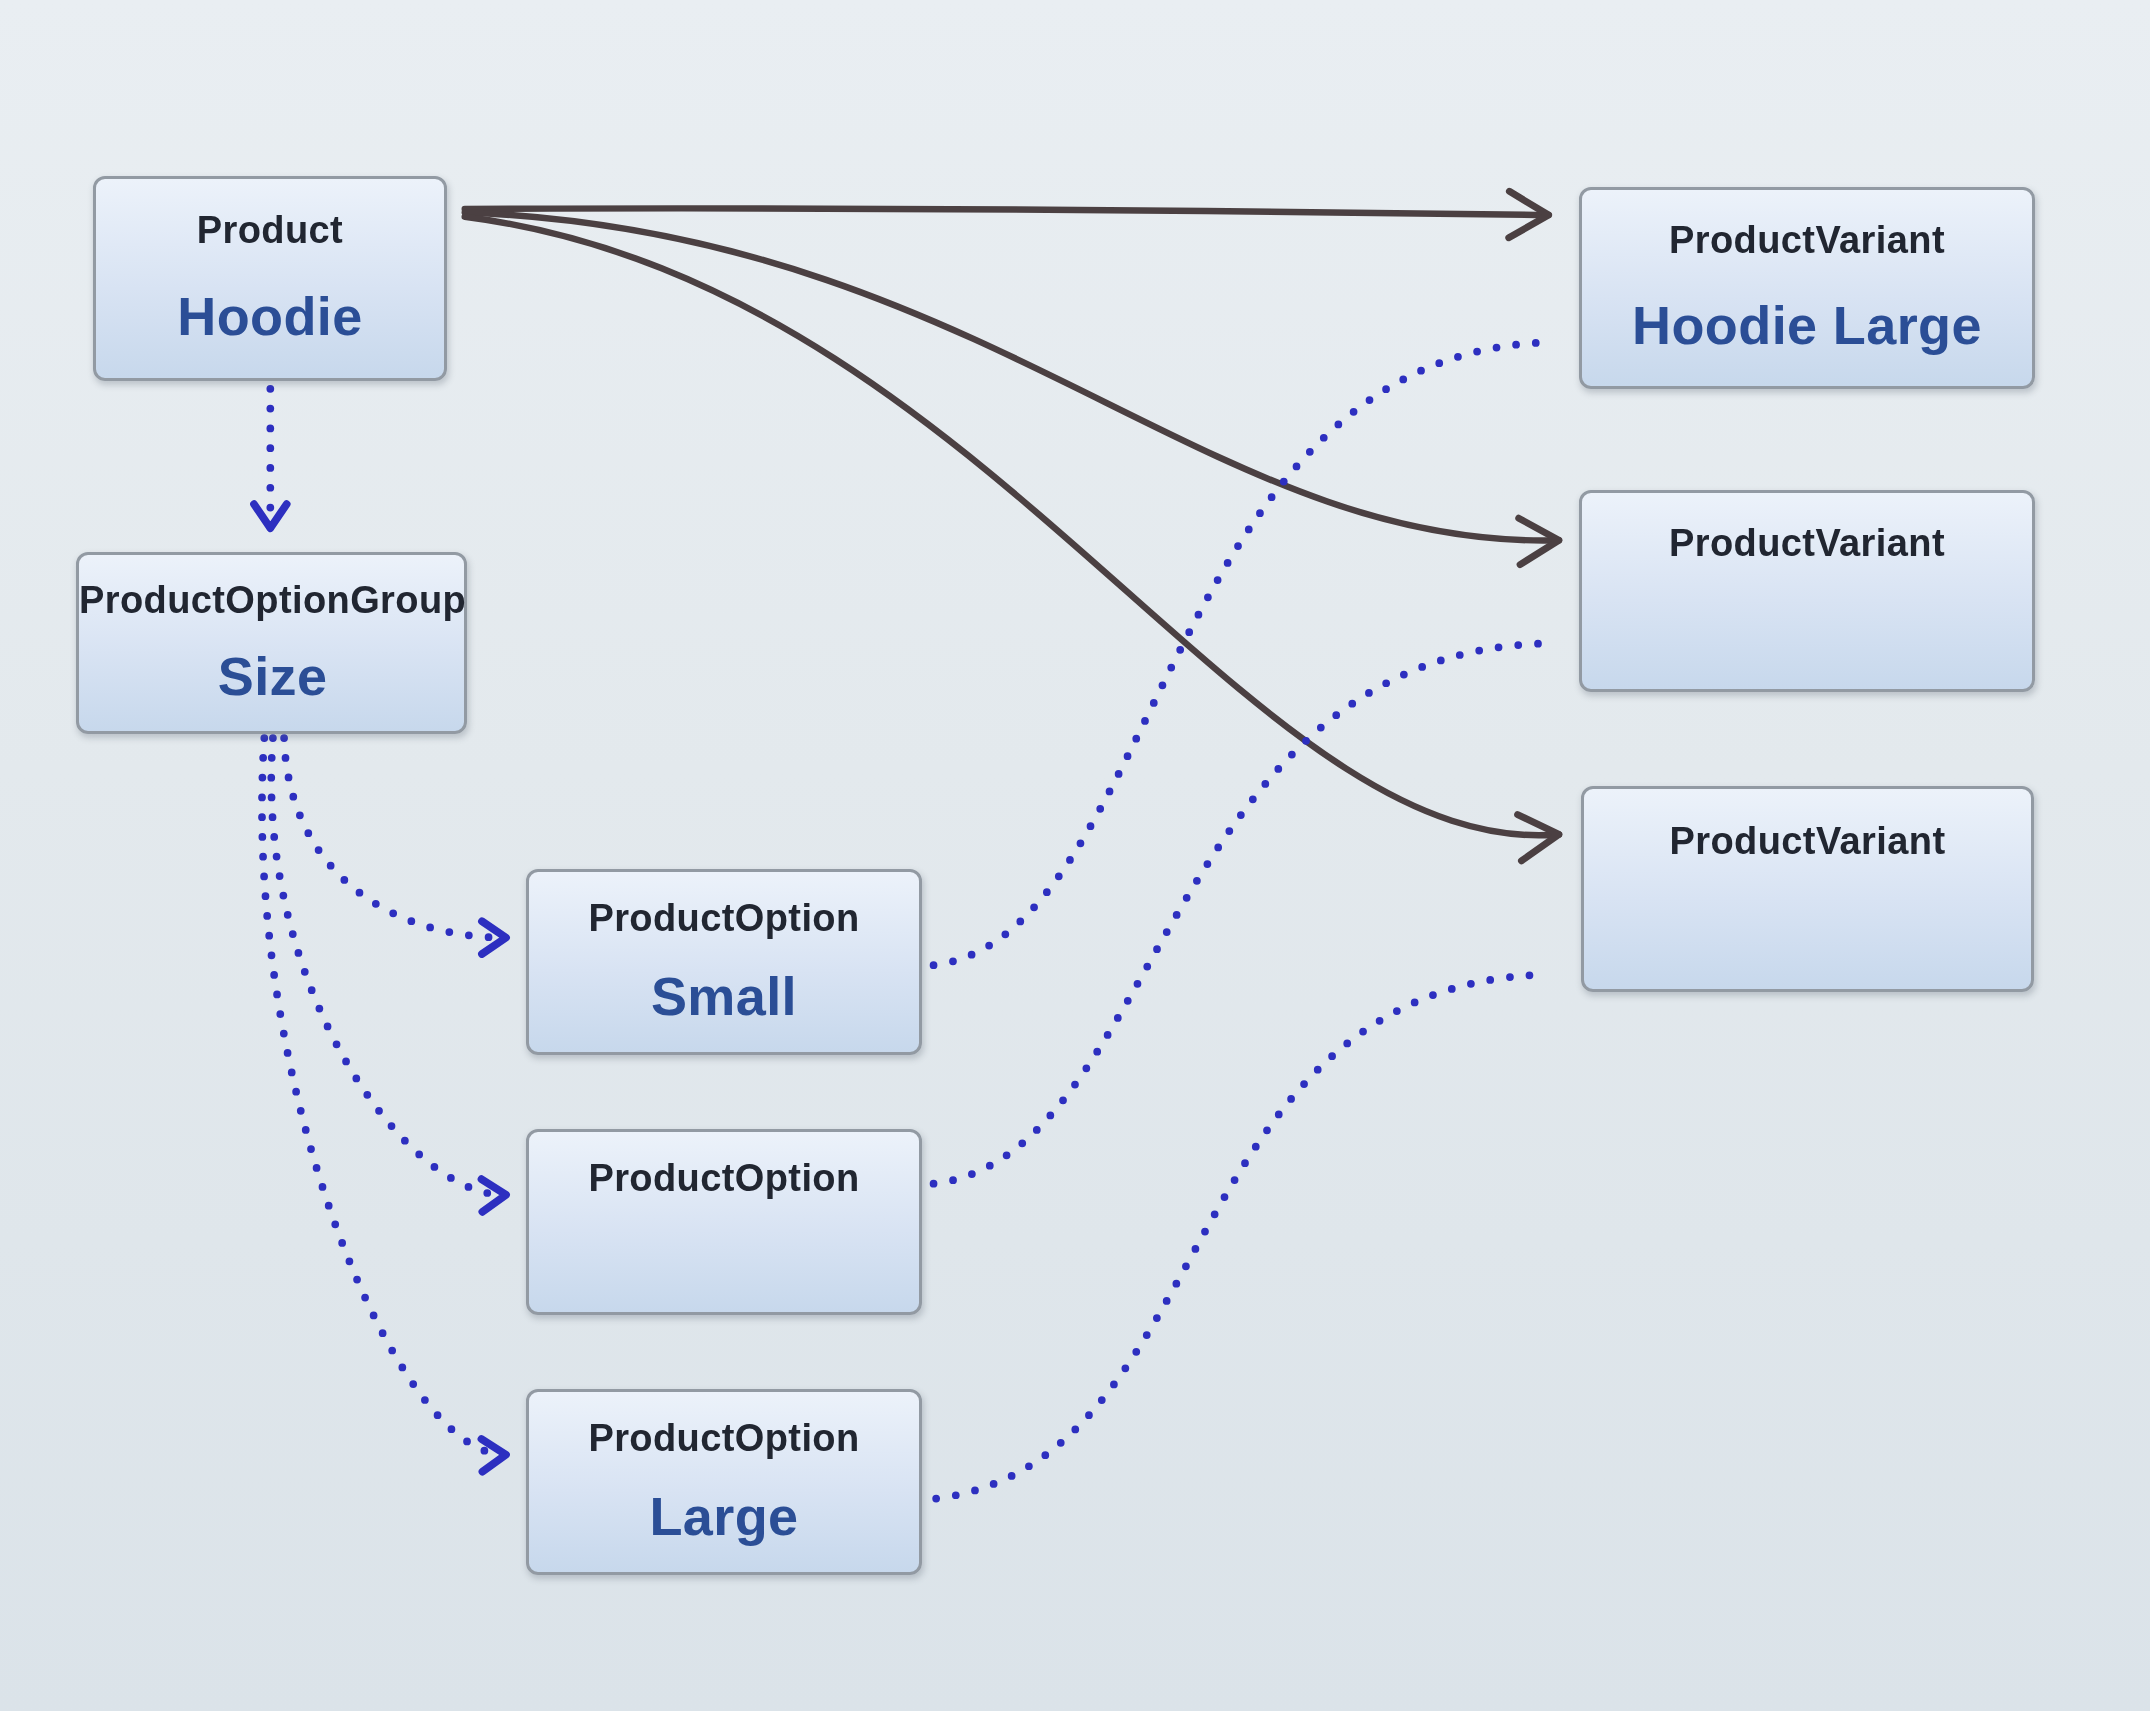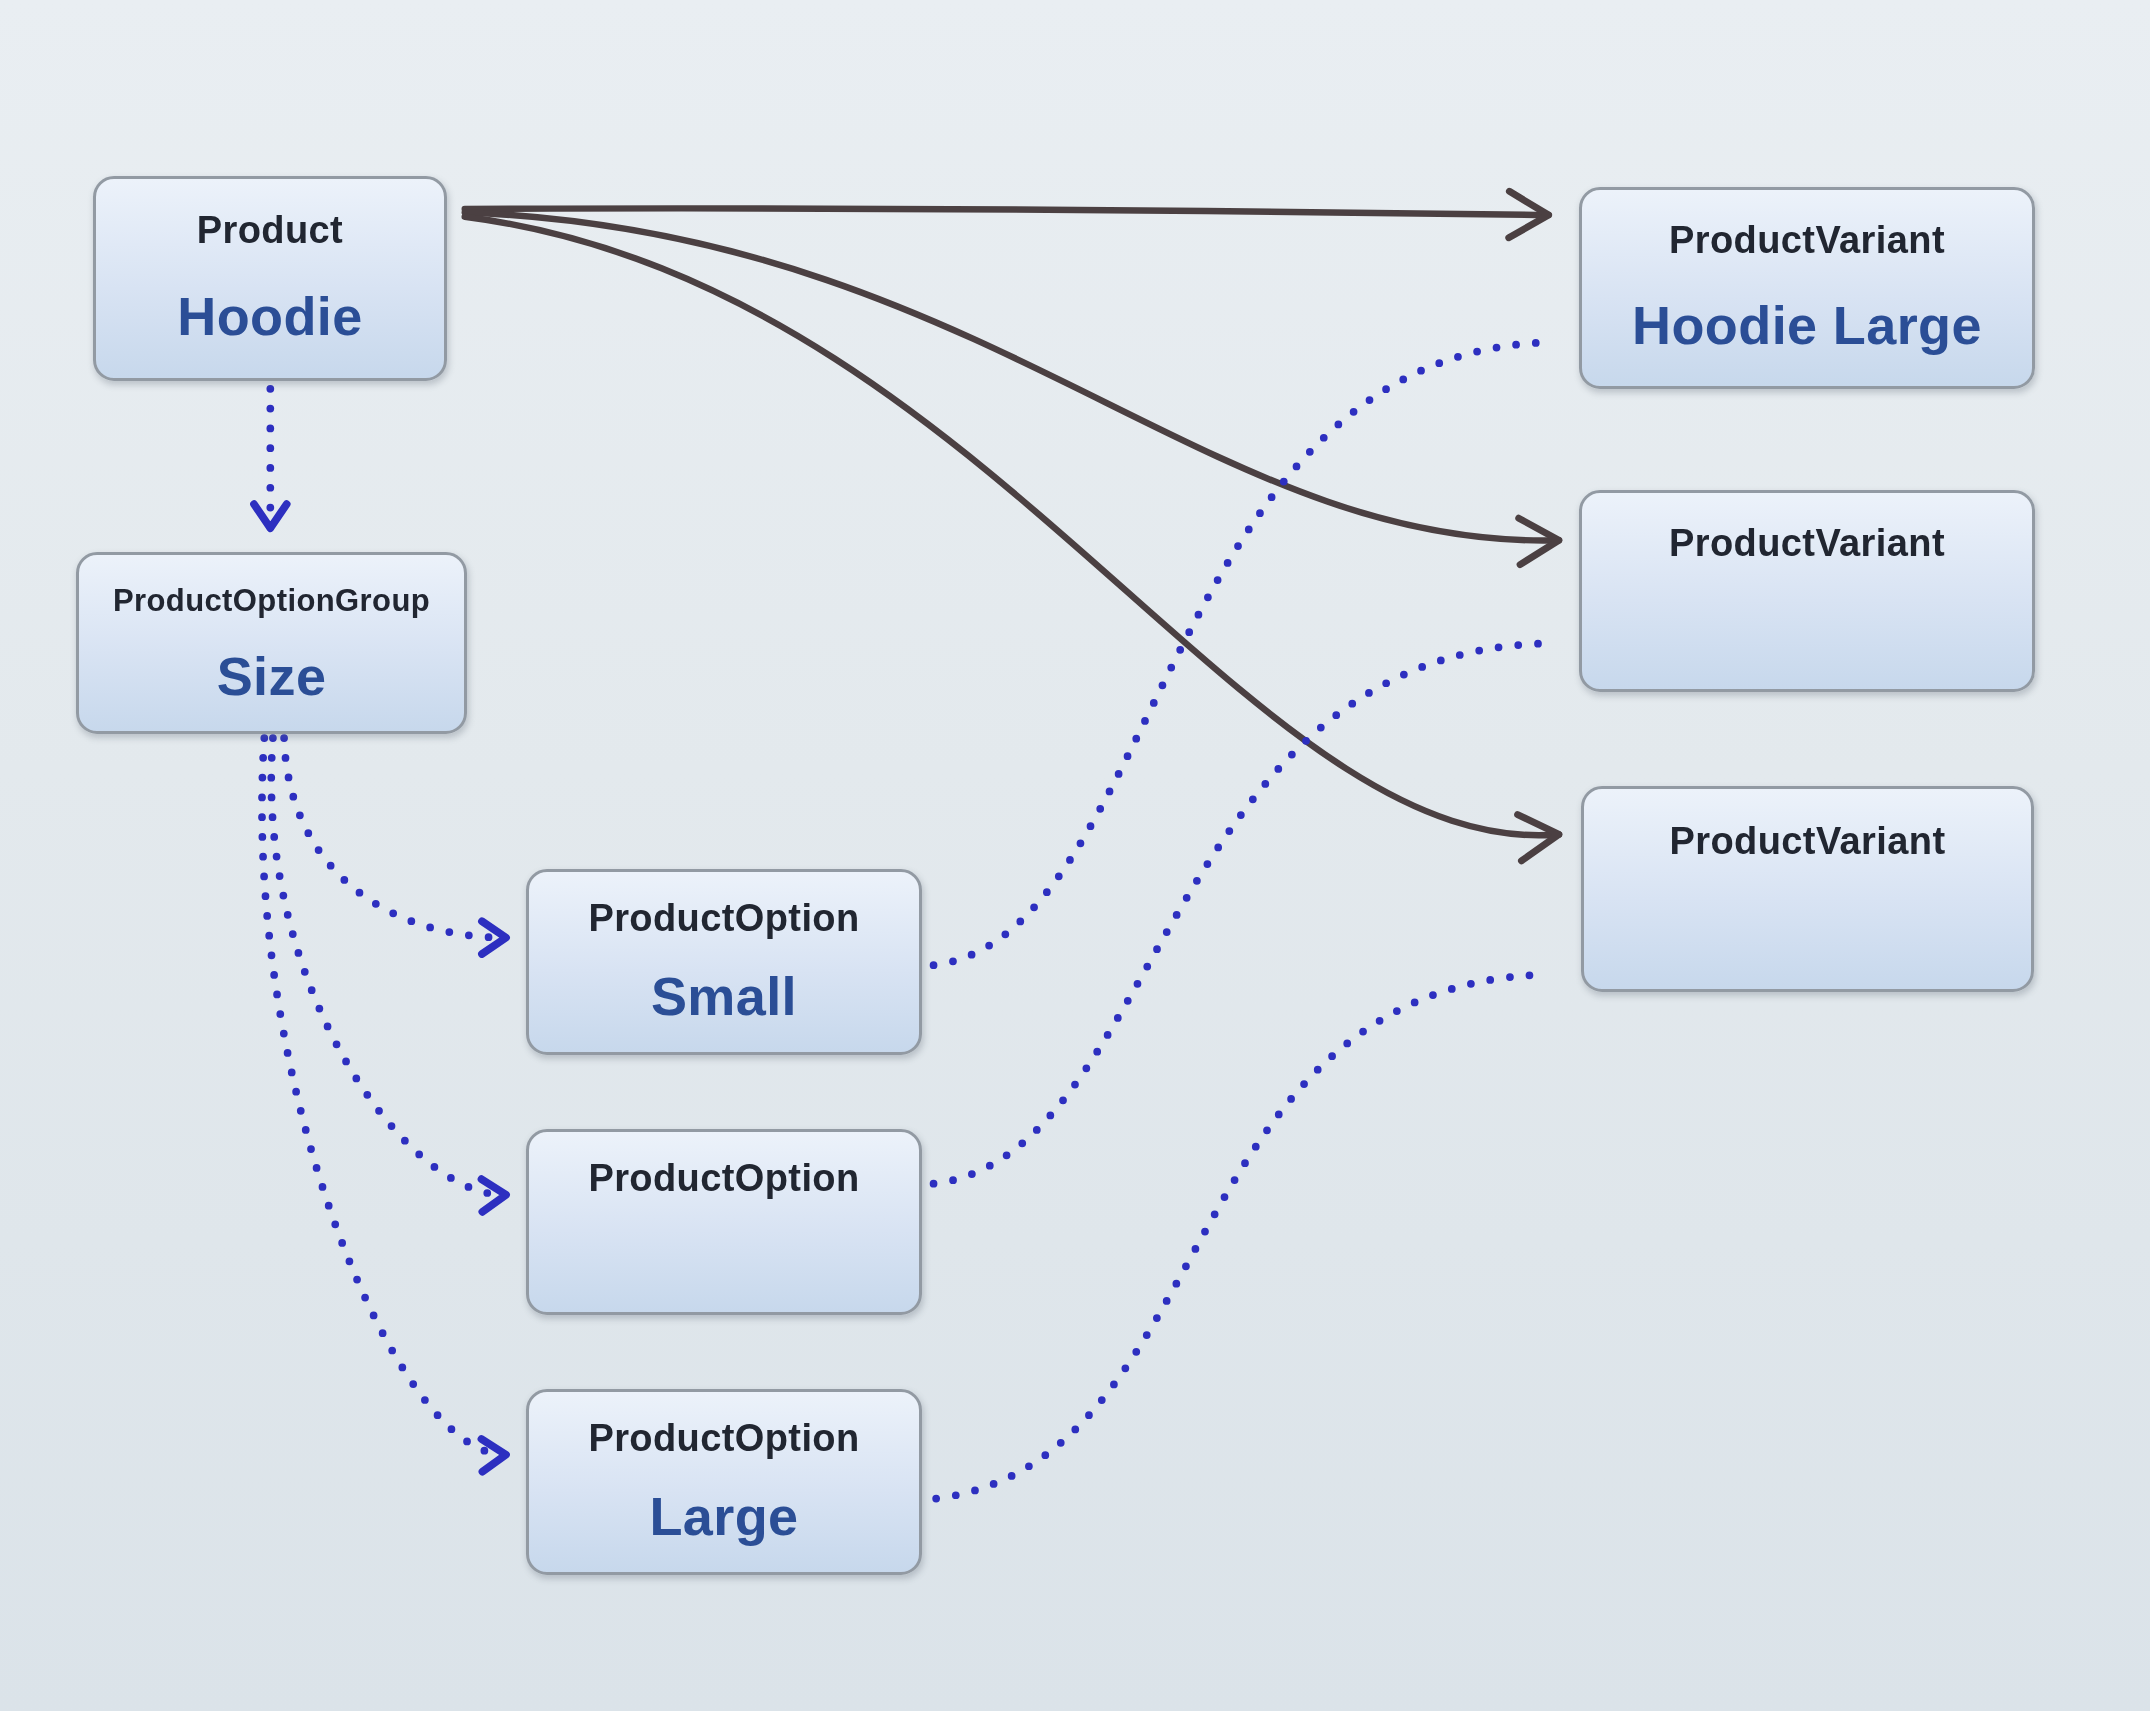--- a/index.html
+++ b/index.html
@@ -36,35 +36,35 @@
     stroke-dasharray: 0 23;
   }
   .mk { fill: none; stroke-linecap: round; stroke-linejoin: round; }
   .mk-dark { stroke: var(--edge-solid, #4b4042); stroke-width: 8; }
   .mk-blue { stroke: var(--edge-dotted, #2d2fc0); stroke-width: 9; }
 
   .node {
     position: absolute;
     box-sizing: border-box;
     border: 3.4px solid var(--node-border, #929aa3);
-    border-radius: 21px;
+    border-radius: 12px;
     background: linear-gradient(180deg, var(--node-fill-top, #ecf2fa) 0%, #d8e3f3 55%, var(--node-fill-bottom, #c7d8ec) 100%);
     box-shadow: 1.7px 3.4px 6px rgba(96,106,120,0.30);
     display: grid;
     grid-template-rows: 52% 34% 14%;
     text-align: center;
   }
   .node-type {
     align-self: center;
     font-weight: bold;
     font-size: 38px;
     color: var(--node-title, #212631);
     letter-spacing: 0.4px;
   }
-  .node.compact .node-type { font-size: 31px; }
+  .node.compact .node-type { font-size: 38px; }
   .node-label {
     align-self: center;
     font-weight: bold;
     font-size: 54px;
     color: var(--node-value, #2b4e96);
     letter-spacing: 0.4px;
   }
 </style>
 </head>
 <body>

